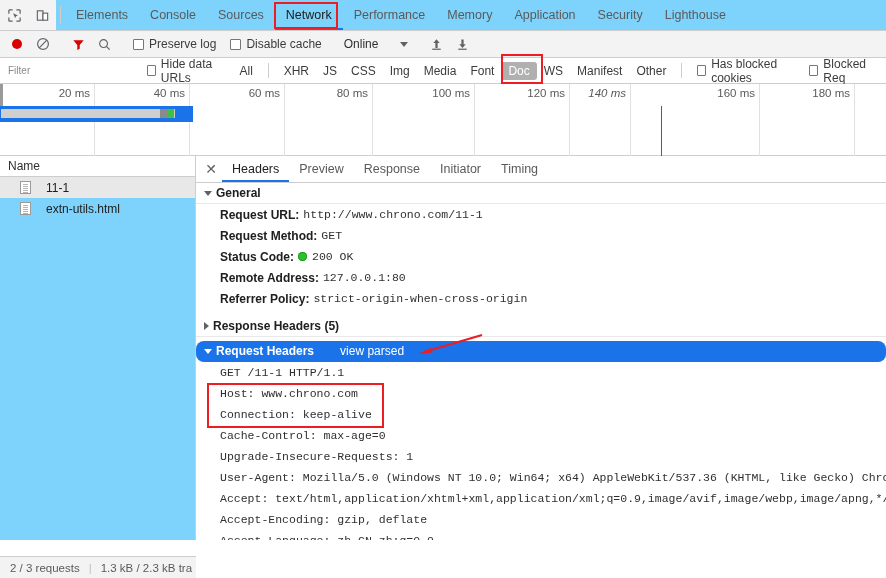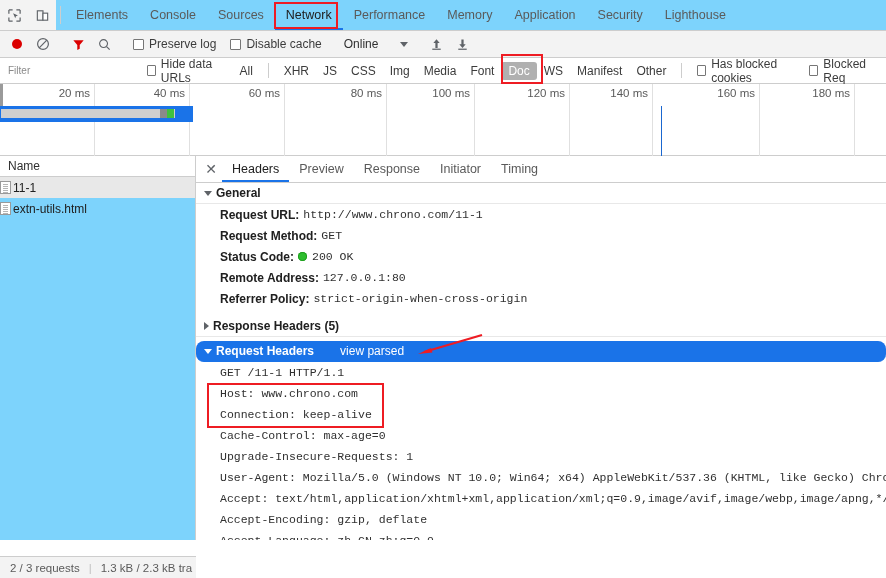--- a/index.html
+++ b/index.html
@@ -95,22 +95,22 @@
   #leftedge { position: absolute; left: 0; top: 0; width: 3px; height: 22px; background: #9a9a9a; }
 
   
   #main { display: flex; height: 384px; }
   #leftpane { width: 196px; border-right: 1px solid #cdcdcd; background: #7dd3fc; }
   .lhdr {
     height: 21px; display: flex; align-items: center; padding-left: 8px;
     border-bottom: 1px solid #cdcdcd; color: #303030; font-size: 12px; background: #fff;
   }
   .reqrow {
-    height: 21px; display: flex; align-items: center; gap: 2px;
-    padding-left: 0; font-size: 12px; color: #202020;
+    height: 21px; display: flex; align-items: center; gap: 15px;
+    padding-left: 20px; font-size: 12px; color: #202020;
   }
   .reqrow.sel { background: #e8e8e8; }
   .doc-ico {
     width: 11px; height: 13px; border: 1px solid #9a9a9a; background: #fff;
     position: relative; flex: none;
   }
   .doc-ico::after {
     content: ""; position: absolute; left: 2px; top: 2px; right: 2px; height: 1px;
     box-shadow: 0 0 0 0 #b5b5b5, 0 2px 0 0 #b5b5b5, 0 4px 0 0 #b5b5b5,
                 0 6px 0 0 #b5b5b5, 0 8px 0 0 #b5b5b5;
@@ -314,30 +314,30 @@
   <div id="ticks">
       <div class="tickcell" style="left: 0px; width: 95px;">
         <span class="ticklabel">20 ms</span>
       </div>
       <div class="tickcell" style="left: 95px; width: 95px;">
         <span class="ticklabel">40 ms</span>
       </div>
       <div class="tickcell" style="left: 190px; width: 95px;">
         <span class="ticklabel">60 ms</span>
       </div>
-      <div class="tickcell" style="left: 292px; width: 95px;">
+      <div class="tickcell" style="left: 278px; width: 95px;">
         <span class="ticklabel">80 ms</span>
       </div>
       <div class="tickcell" style="left: 380px; width: 95px;">
         <span class="ticklabel">100 ms</span>
       </div>
       <div class="tickcell" style="left: 475px; width: 95px;">
         <span class="ticklabel">120 ms</span>
       </div>
-      <div class="tickcell" style="left: 558px; width: 95px;">
+      <div class="tickcell" style="left: 536px; width: 95px; font-style: italic;">
         <span class="ticklabel">140 ms</span>
       </div>
       <div class="tickcell" style="left: 665px; width: 95px;">
         <span class="ticklabel">160 ms</span>
       </div>
       <div class="tickcell" style="left: 760px; width: 95px;">
         <span class="ticklabel">180 ms</span>
       </div>
     </div>
   <div id="selband" style="width: 193px;">

